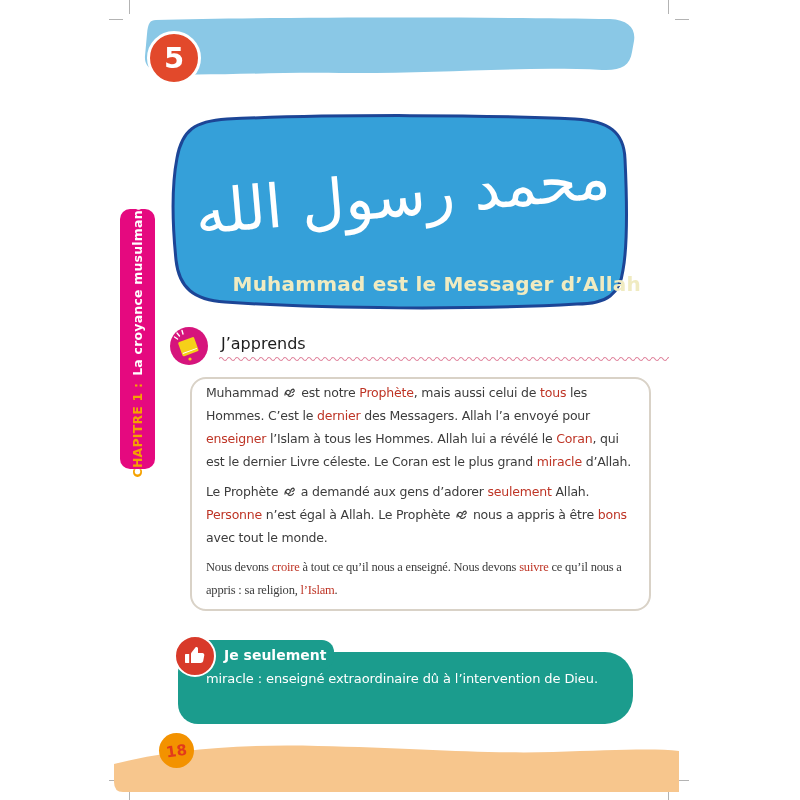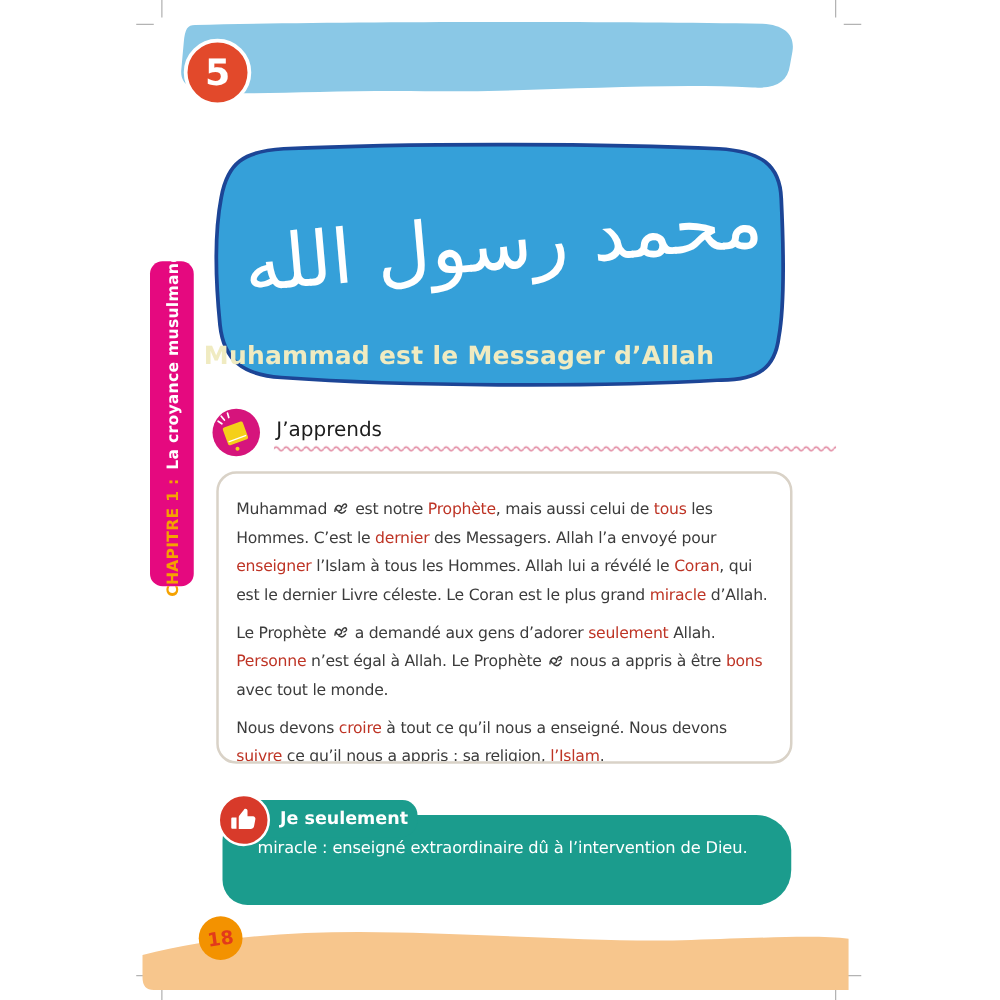--- a/index.html
+++ b/index.html
@@ -25,21 +25,21 @@
   }
 
   
   .hero-svg { position:absolute; left:163px; top:113px; width:478px; height:200px; }
   .hero-calligraphy {
     position:absolute; left:185px; top:135px; width:435px; height:120px;
     display:flex; align-items:center; justify-content:center;
     color:#fff; font-size:60px; direction:rtl; transform:rotate(-5deg);
   }
   .hero-caption {
-    position:absolute; left:163px; top:272px; width:478px; text-align:left;
+    position:absolute; left:163px; top:272px; width:478px; text-align:right;
     color:var(--hero-caption,#f0ebc1); font-size:20px; font-weight:bold; letter-spacing:0.2px;
   }
 
   
   .chapter-tab {
     position:absolute; left:120px; top:209px; width:35px; height:260px;
     background:var(--chapter-pink,#e5097f); border-radius:10px;
     display:flex; align-items:center; justify-content:center;
   }
   .chapter-tab .rot { transform:rotate(-90deg); white-space:nowrap; font-size:12.5px; font-weight:bold; letter-spacing:0.2px; }
@@ -52,29 +52,29 @@
     background:var(--learn-circle-pink,#d6147c);
   }
   .learn-heading {
     position:absolute; left:221px; top:334px;
     color:#1d1d1d; font-size:16px; font-weight:normal;
   }
   .wave-underline { position:absolute; left:219px; top:355px; width:450px; height:8px; }
 
   
   .learn-box {
-    position:absolute; left:173px; top:377px; width:461px; height:234px;
+    position:absolute; left:190px; top:377px; width:461px; height:234px;
     border:2px solid var(--box-border,#d9d2c7); border-radius:16px;
-    padding:16px 14px; overflow:hidden;
+    padding:2px 14px; overflow:hidden;
   }
   .learn-box p {
     font-size:12.5px; line-height:23px; letter-spacing:-0.2px;
     color:var(--text-dark,#3c3c3c); margin:0 0 7px 0;
   }
-  .learn-box p:last-child { margin-bottom:0; }
+  .learn-box p:last-child { margin-bottom:0;font-family:Liberation Serif, serif; }
   .learn-box .hl { color:var(--highlight-red,#be3425); }
 
   
   .comprehend-body {
     position:absolute; left:178px; top:652px; width:455px; height:72px;
     background:var(--teal,#1b9c8d); border-radius:20px 28px 28px 20px;
   }
   .comprehend-label {
     position:absolute; left:186px; top:640px; width:148px; height:30px;
     background:var(--teal,#1b9c8d); border-radius:12px 12px 14px 0;

